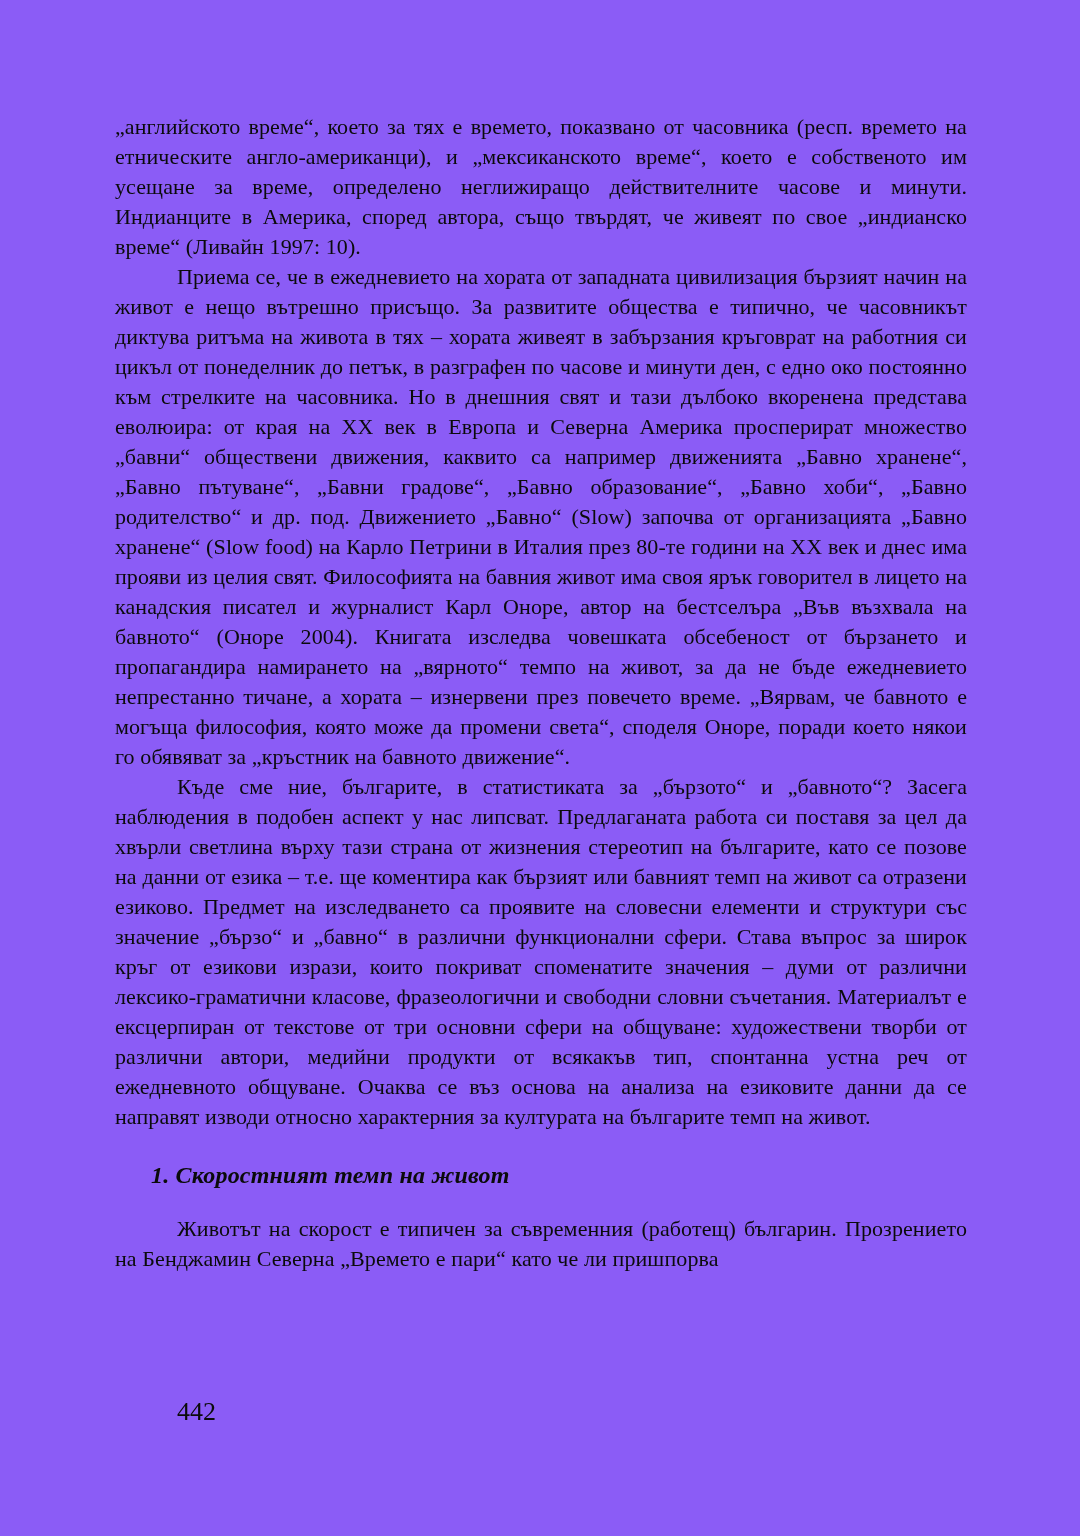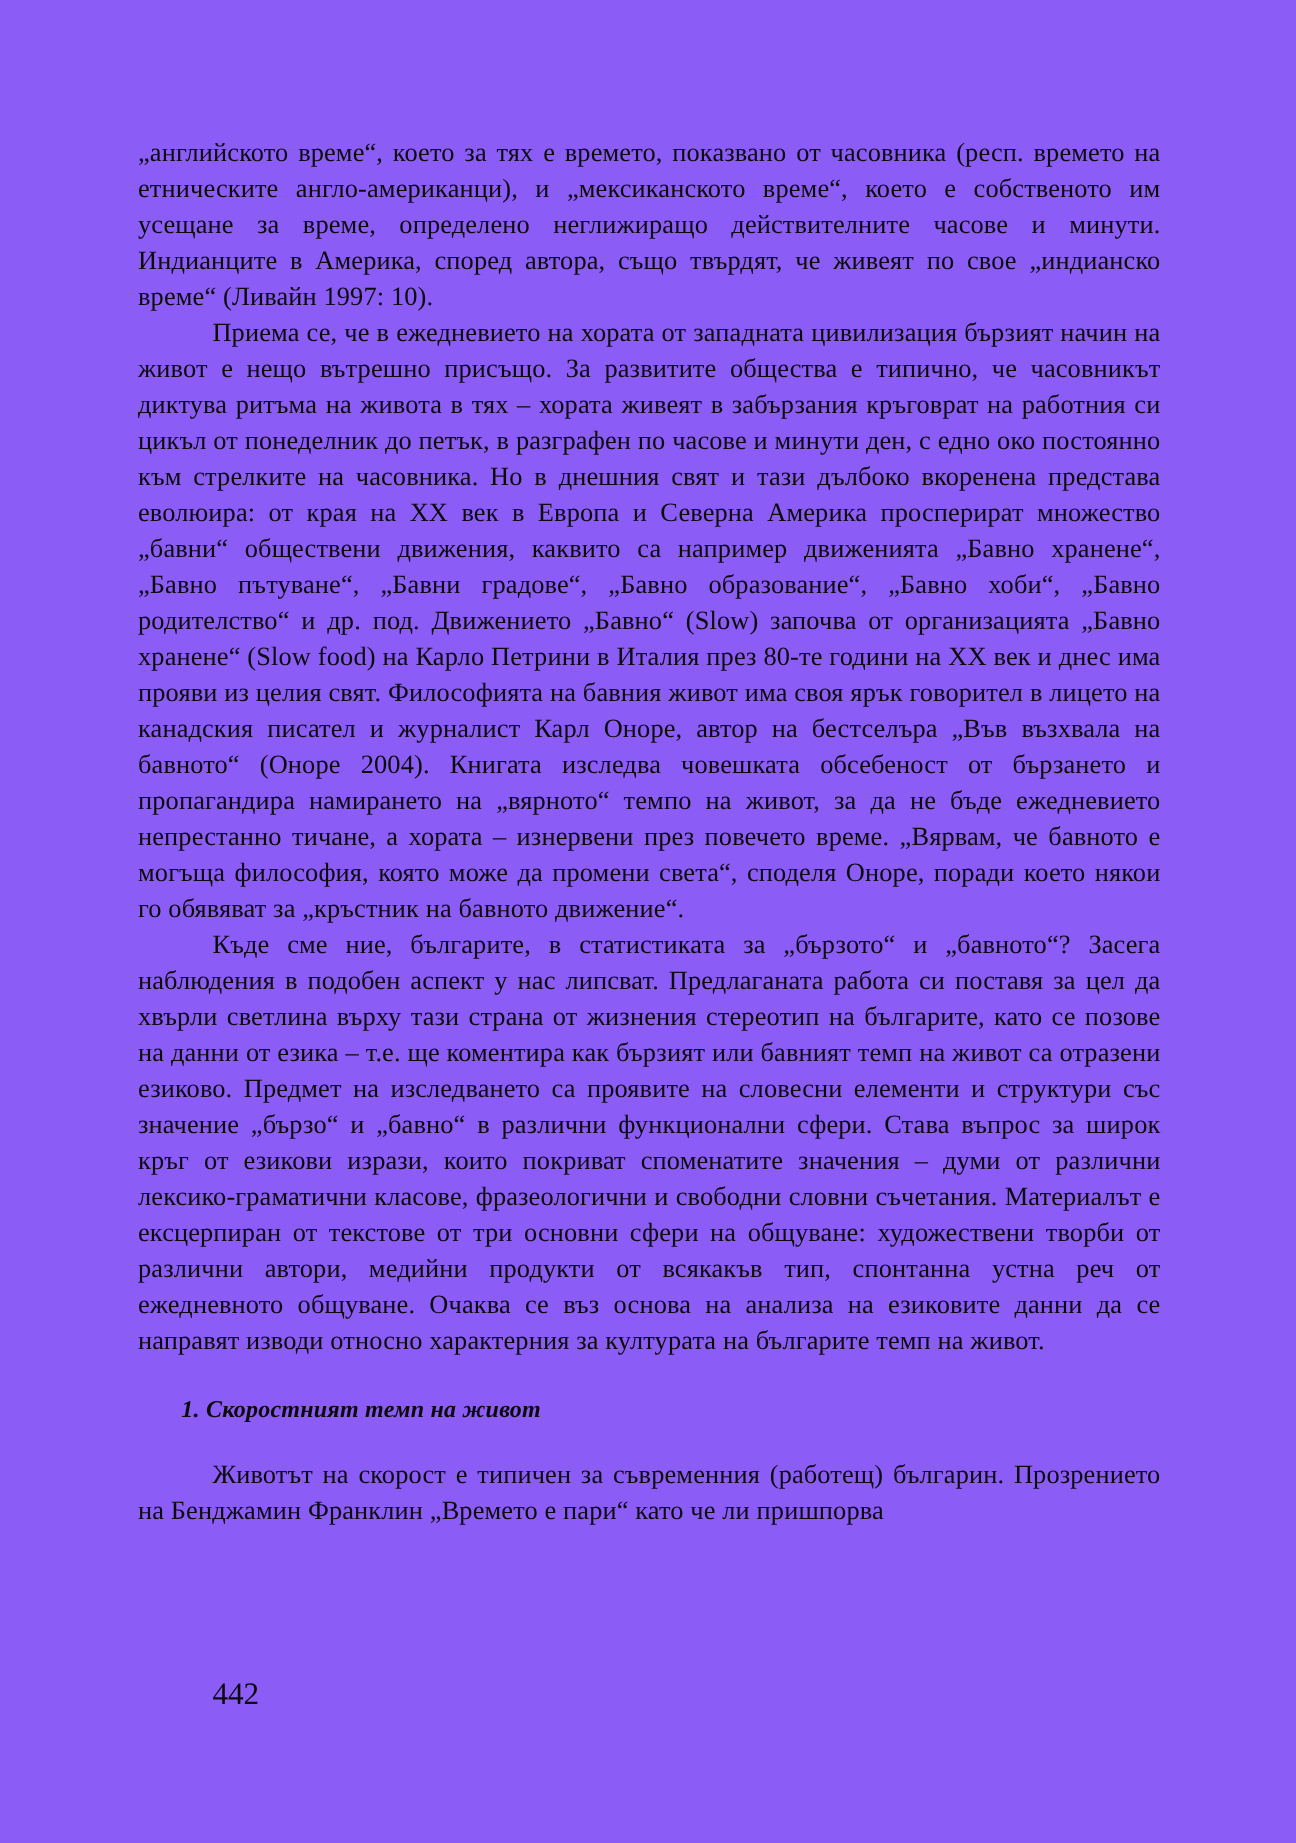--- a/index.html
+++ b/index.html
@@ -32,21 +32,21 @@
   }
   p.para {
     margin: 0;
     padding: 0;
   }
   p.para.indent {
     text-indent: 62px;
   }
   h2.section-heading {
     margin: 28px 0 24px 36px;
-    font-size: 20px;
+    font-size: 24px;
     line-height: 30px;
     font-weight: bold;
     font-style: italic;
     text-align: left;
     letter-spacing: 0.2px;
   }
   .page-number {
     position: absolute;
     left: 177px;
     top: 1398px;
@@ -62,19 +62,19 @@
   <div class="text-block">
 
     <p class="para">„английското време“, което за тях е времето, показвано от часовника (респ. времето на етническите англо-американци), и „мексиканското време“, което е собственото им усещане за време, определено неглижиращо действителните часове и минути. Индианците в Америка, според автора, също твърдят, че живеят по свое „индианско време“ (Ливайн 1997: 10).</p>
 
     <p class="para indent">Приема се, че в ежедневието на хората от западната цивилизация бързият начин на живот е нещо вътрешно присъщо. За развитите общества е типично, че часовникът диктува ритъма на живота в тях – хората живеят в забързания кръговрат на работния си цикъл от понеделник до петък, в разграфен по часове и минути ден, с едно око постоянно към стрелките на часовника. Но в днешния свят и тази дълбоко вкоренена представа еволюира: от края на XX век в Европа и Северна Америка просперират множество „бавни“ обществени движения, каквито са например движенията „Бавно хранене“, „Бавно пътуване“, „Бавни градове“, „Бавно образование“, „Бавно хоби“, „Бавно родителство“ и др. под. Движението „Бавно“ (Slow) започва от организацията „Бавно хранене“ (Slow food) на Карло Петрини в Италия през 80-те години на XX век и днес има прояви из целия свят. Философията на бавния живот има своя ярък говорител в лицето на канадския писател и журналист Карл Оноре, автор на бестселъра „Във възхвала на бавното“ (Оноре 2004). Книгата изследва човешката обсебеност от бързането и пропагандира намирането на „вярното“ темпо на живот, за да не бъде ежедневието непрестанно тичане, а хората – изнервени през повечето време. „Вярвам, че бавното е могъща философия, която може да промени света“, споделя Оноре, поради което някои го обявяват за „кръстник на бавното движение“.</p>
 
     <p class="para indent">Къде сме ние, българите, в статистиката за „бързото“ и „бавното“? Засега наблюдения в подобен аспект у нас липсват. Предлаганата работа си поставя за цел да хвърли светлина върху тази страна от жизнения стереотип на българите, като се позове на данни от езика – т.е. ще коментира как бързият или бавният темп на живот са отразени езиково. Предмет на изследването са проявите на словесни елементи и структури със значение „бързо“ и „бавно“ в различни функционални сфери. Става въпрос за широк кръг от езикови изрази, които покриват споменатите значения – думи от различни лексико-граматични класове, фразеологични и свободни словни съчетания. Материалът е ексцерпиран от текстове от три основни сфери на общуване: художествени творби от различни автори, медийни продукти от всякакъв тип, спонтанна устна реч от ежедневното общуване. Очаква се въз основа на анализа на езиковите данни да се направят изводи относно характерния за културата на българите темп на живот.</p>
 
     <h2 class="section-heading">1. Скоростният темп на живот</h2>
 
-    <p class="para indent">Животът на скорост е типичен за съвременния (работещ) българин. Прозрението на Бенджамин Франклин „Времето е пари“ като че ли пришпорва</p>
+    <p class="para indent">Животът на скорост е типичен за съвременния (работещ) българин. Прозрението на Бенджамин Северна „Времето е пари“ като че ли пришпорва</p>
 
   </div>
 
   <div class="page-number">442</div>
 
 </div>
 
 </body></html>

